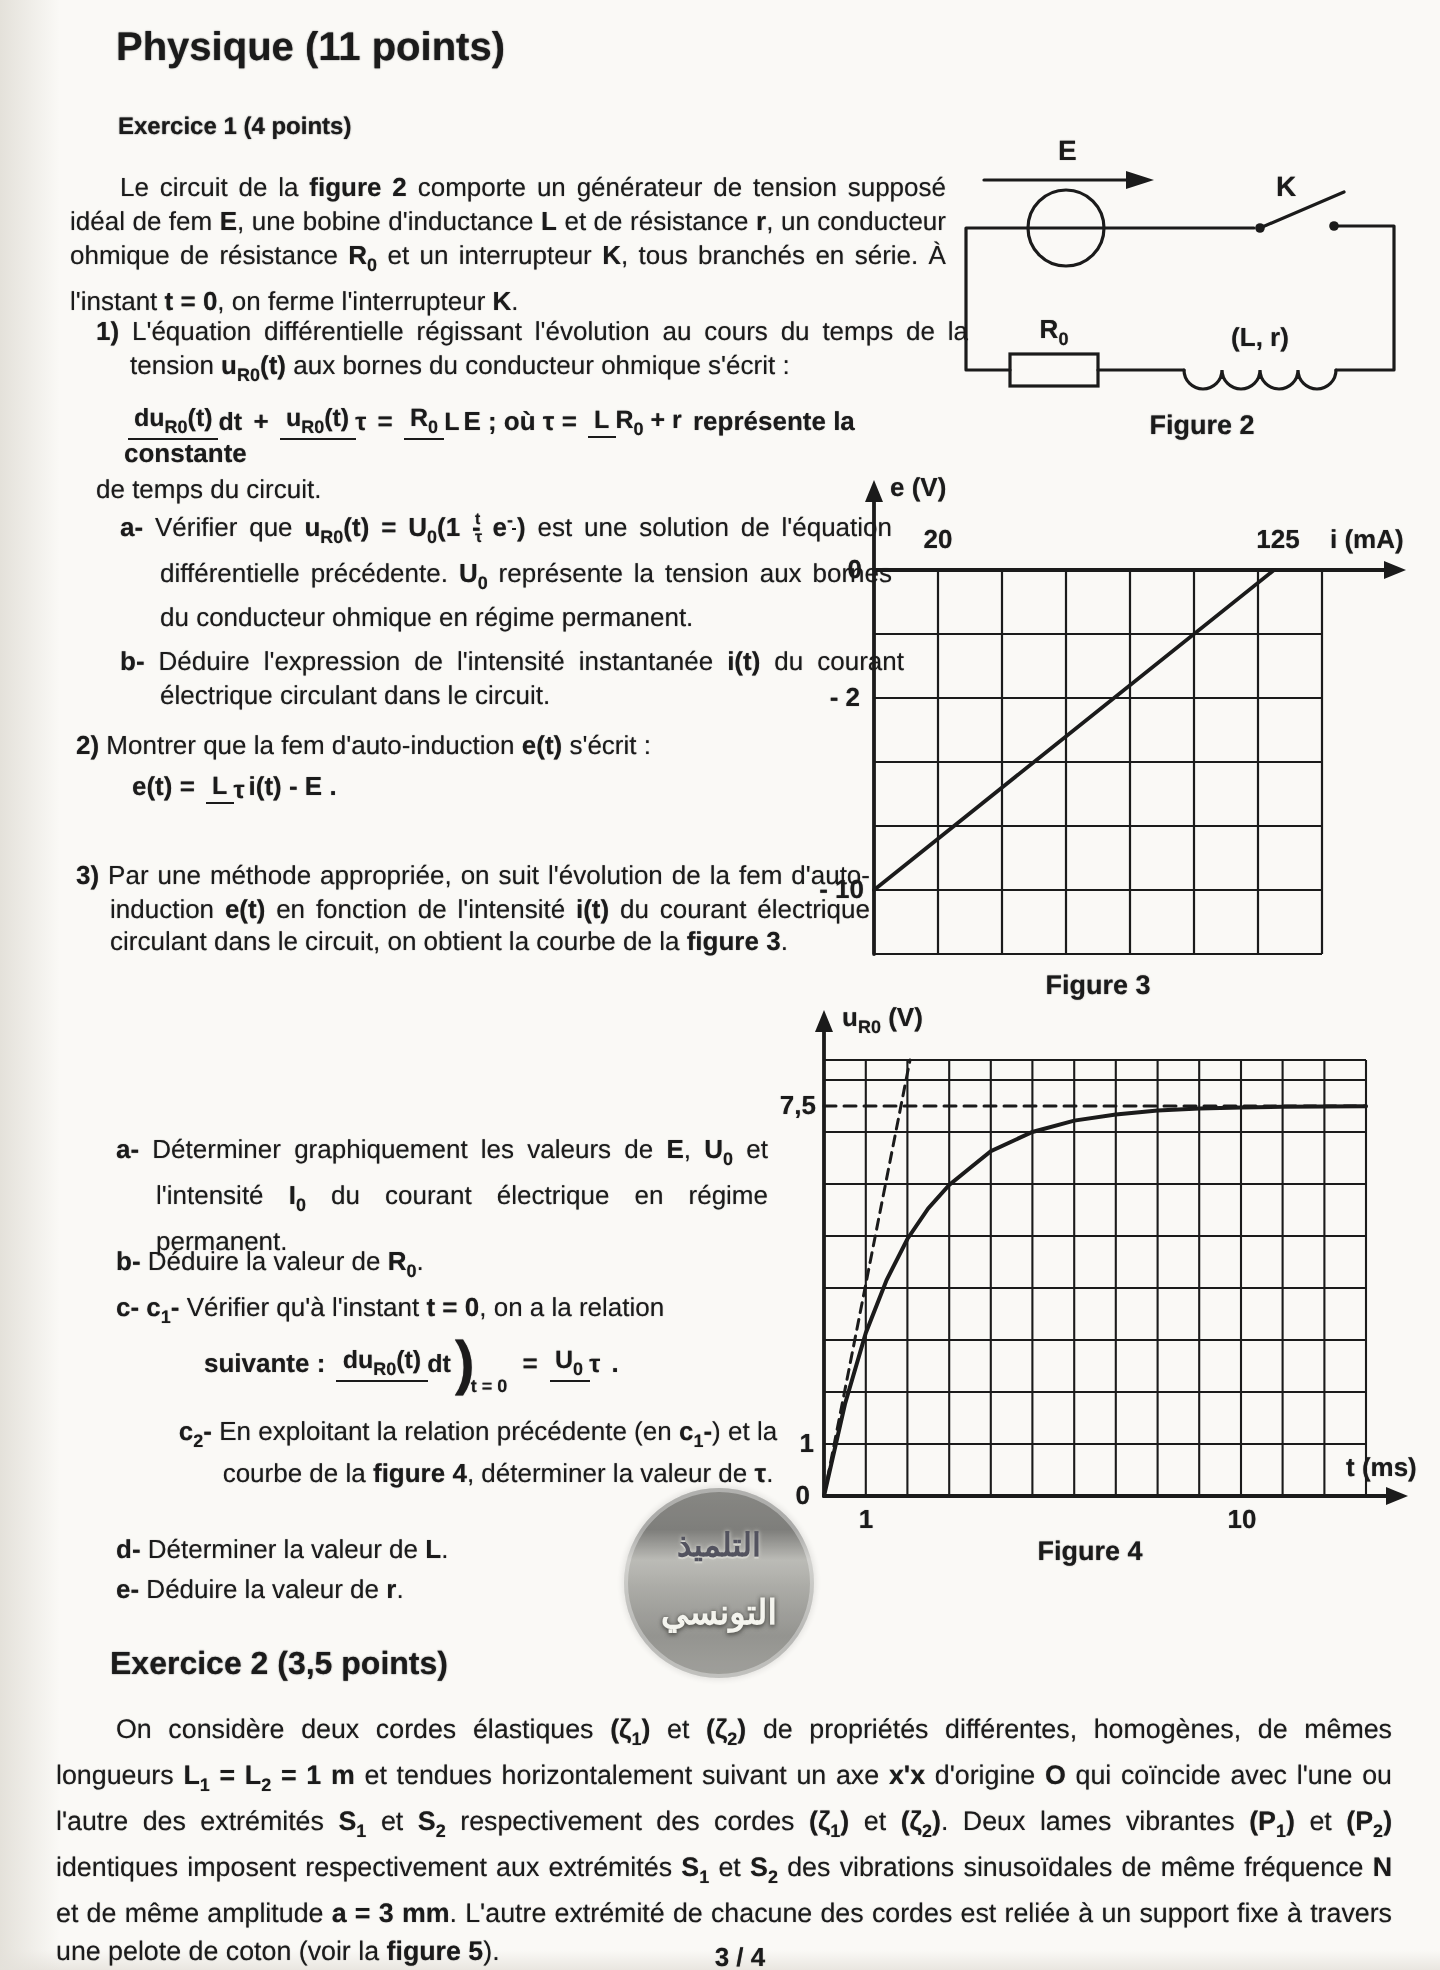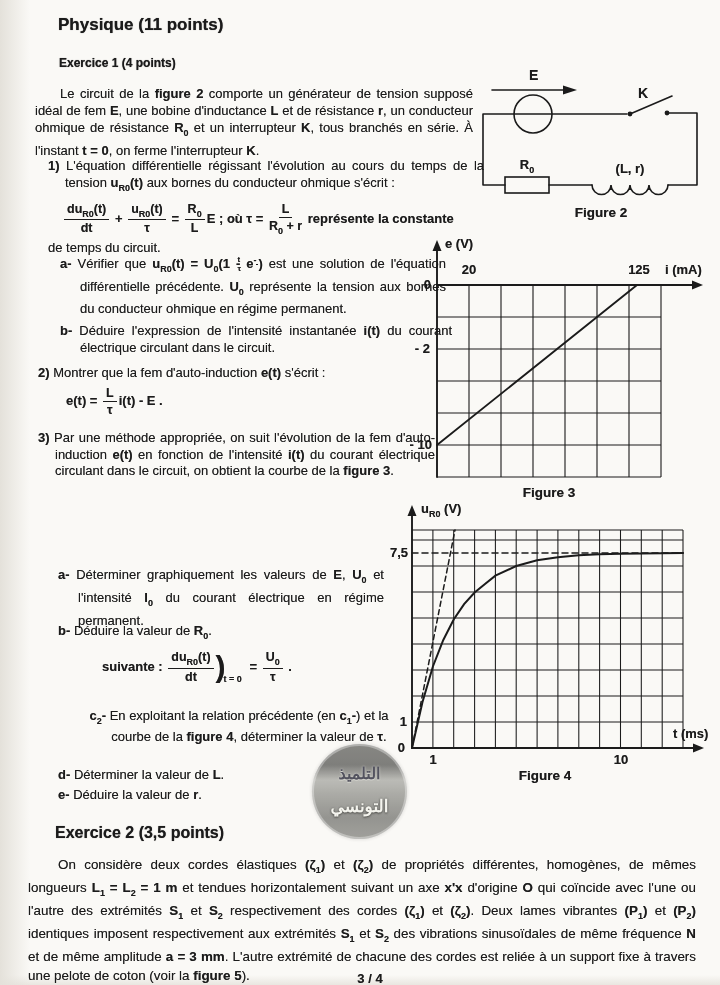--- a/index.html
+++ b/index.html
@@ -5,21 +5,21 @@
   html,body{margin:0;padding:0}
   body{width:720px;height:985px;position:relative;overflow:hidden;
        font-family:"Liberation Sans",sans-serif;color:#1b1b1b;background:#f2f0ec}
   .page{position:absolute;inset:0;background:#faf9f6;}
   .page::before{content:"";position:absolute;inset:0;pointer-events:none;
        background:linear-gradient(90deg,#e4e1da 0,rgba(250,249,246,0) 30px),
                   linear-gradient(0deg,#e9e6e0 0,rgba(250,249,246,0) 10px);}
   .blk{position:absolute;font-size:13px;line-height:17px;text-align:justify;
        text-shadow:0 0 .5px rgba(20,20,20,.55)}
   .h{font-weight:bold;text-align:left;text-shadow:0 0 .7px rgba(20,20,20,.8)}
-  #title{left:58px;top:16px;font-size:17px}
+  #title{left:58px;top:16px;font-size:20px}
   #ex1h{left:59px;top:55px;font-size:12px}
   #intro{left:35px;top:85px;width:438px;text-indent:25px;line-height:17.2px}
   #q1{left:48px;top:157px;width:436px}
   #q1a{left:60px;top:252px;width:366px}
   #q1b{left:60px;top:322px;width:372px}
   #q2{left:38px;top:364px;width:400px}
   #q3{left:38px;top:430px;width:380px;line-height:16.5px}
   #osc{left:45px;top:503px;width:316px;line-height:17.5px}
   #q4a{left:58px;top:566px;width:306px;line-height:17.3px}
   #q4b{left:58px;top:622px;width:330px;text-align:left}
@@ -27,21 +27,21 @@
   #q4c2{left:76px;top:708px;width:306px;line-height:16px;text-align:center}
   #q4d{left:58px;top:766px;text-align:left}
   #q4e{left:58px;top:786px;text-align:left}
   #ex2h{left:55px;top:824px;font-size:16px}
   #ex2p{left:28px;top:856px;width:668px;font-size:13.4px;line-height:18.4px;text-indent:30px}
   #pageno{left:340px;top:970px;width:60px;text-align:center;font-weight:bold}
   .hang{padding-left:20px;text-indent:-20px}
   .hang17{padding-left:17px;text-indent:-17px}
   .eqrow{text-indent:0;text-align:left;font-weight:bold;margin:5px 0 3px;line-height:1}
   .eqrow.p14{padding-left:14px}.eqrow.p28{padding-left:28px}.eqrow.p44{padding-left:44px}
-  .fr{display:inline-flex;flex-direction:column;align-items:center;vertical-align:middle;
+  .fr{display:inline-flex;flex-direction:row;align-items:center;vertical-align:middle;
       line-height:1.15;margin:0 2px;font-size:12.5px}
   .fr>span:first-child{border-bottom:1.5px solid #1b1b1b;padding:0 3px 1px}
   .fr>span:last-child{padding-top:1px}
   .nrm{font-weight:bold}
   .bigp{font-size:30px;font-weight:bold;vertical-align:middle;line-height:0}
   .evat{font-size:9px;font-weight:bold;position:relative;top:11px;left:-2px;margin-right:2px}
   .xp{font-size:9px;vertical-align:5px}
   .sfr{display:inline-flex;flex-direction:column;align-items:center;line-height:1;
        font-size:8px;vertical-align:middle}
   .sfr>span:first-child{border-bottom:1px solid #1b1b1b;padding:0 1px}
@@ -107,20 +107,21 @@
           <span>τ</span>
         </span>i(t) - E .</div>
   </div>
 
   <div class="blk hang17" id="q3"><b>3)</b> Par une méthode appropriée, on suit l'évolution de la fem d'auto-induction <b>e(t)</b> en fonction de l'intensité <b>i(t)</b> du courant électrique circulant dans le circuit, on obtient la courbe de la <b>figure 3</b>.</div>
 
   <div class="blk hang" id="q4a"><b>a-</b> Déterminer graphiquement les valeurs de <b>E</b>, <b>U<sub>0</sub></b> et l'intensité <b>I<sub>0</sub></b> du courant électrique en régime permanent.</div>
   <div class="blk hang" id="q4b"><b>b-</b> Déduire la valeur de <b>R<sub>0</sub></b>.</div>
 
   <div class="blk" id="q4c">
+    <div class="hang"><b>c- c<sub>1</sub>-</b> Vérifier qu'à l'instant <b>t = 0</b>, on a la relation</div>
     <div class="eqrow p44"><span class="nrm">suivante :</span> <span class="fr">
           <span>du<sub>R0</sub>(t)</span>
           <span>dt</span>
         </span><span class="bigp">)</span><span class="evat">t = 0</span> = <span class="fr">
           <span>U<sub>0</sub></span>
           <span>τ</span>
         </span> .</div>
   </div>
 
   <div class="blk hang" id="q4c2"><b>c<sub>2</sub>-</b> En exploitant la relation précédente (en <b>c<sub>1</sub>-</b>) et la courbe de la <b>figure 4</b>, déterminer la valeur de <b>τ</b>.</div>

